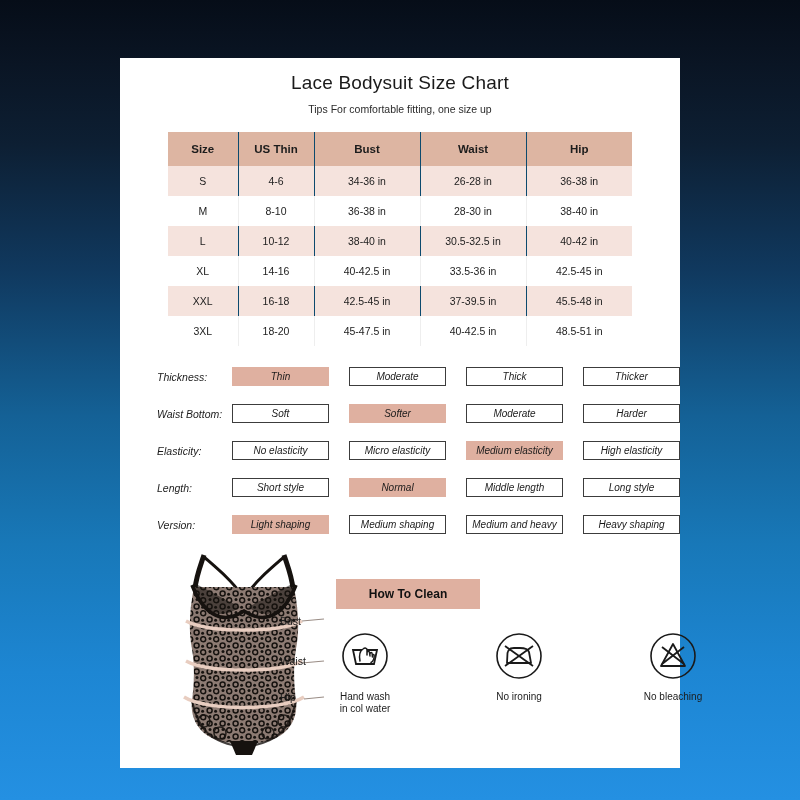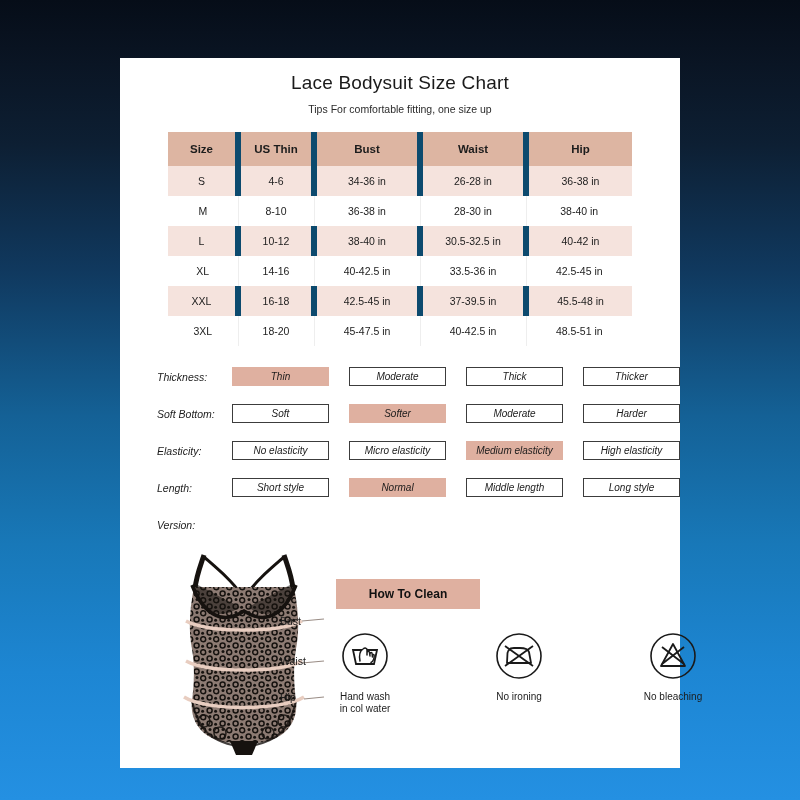--- a/index.html
+++ b/index.html
@@ -42,21 +42,21 @@
     border-collapse: collapse;
     width: 464px;
     margin: 17px auto 0 auto;
     table-layout: fixed;
   }
   #size-table th, #size-table td {
     text-align: center;
     font-size: 10.5px;
     color: #1c1c1c;
     height: 30px;
-    border-right: 6px solid #0c4a6e;
+    border-right: 1px solid #0c4a6e;
   }
   #size-table th:last-child, #size-table td:last-child { border-right: none; }
   #size-table thead th {
     background: #ddb5a2;
     font-weight: bold;
     font-size: 11.5px;
     height: 34px;
   }
   #size-table tbody tr.odd td { background: #f5e3dd; }
   #size-table tbody tr.even td { background: #ffffff; border-right: 1px solid #eeeeee; }
@@ -213,21 +213,21 @@
       <div class="opt-row">
         <div class="opt-label">Thickness:</div>
         <div class="opt-btns">
           <div class="opt sel">Thin</div>
           <div class="opt">Moderate</div>
           <div class="opt">Thick</div>
           <div class="opt">Thicker</div>
         </div>
       </div>
       <div class="opt-row">
-        <div class="opt-label">Soft Bottom:</div>
+        <div class="opt-label">Waist Bottom:</div>
         <div class="opt-btns">
           <div class="opt">Soft</div>
           <div class="opt sel">Softer</div>
           <div class="opt">Moderate</div>
           <div class="opt">Harder</div>
         </div>
       </div>
       <div class="opt-row">
         <div class="opt-label">Elasticity:</div>
         <div class="opt-btns">
@@ -241,20 +241,26 @@
         <div class="opt-label">Length:</div>
         <div class="opt-btns">
           <div class="opt">Short style</div>
           <div class="opt sel">Normal</div>
           <div class="opt">Middle length</div>
           <div class="opt">Long style</div>
         </div>
       </div>
       <div class="opt-row">
         <div class="opt-label">Version:</div>
+        <div class="opt-btns">
+          <div class="opt sel">Light shaping</div>
+          <div class="opt">Medium shaping</div>
+          <div class="opt">Medium and heavy</div>
+          <div class="opt">Heavy shaping</div>
+        </div>
       </div>
     </div>
 
   <div id="bottom">
 
     <svg id="product" width="190" height="212" viewBox="0 0 190 212">
       <defs>
         <pattern id="lace" width="13" height="13" patternUnits="userSpaceOnUse">
           <rect width="13" height="13" fill="#8d7b73"></rect>
           <circle cx="3.2" cy="3.2" r="2.5" fill="none" stroke="#16120f" stroke-width="1.5"></circle>

